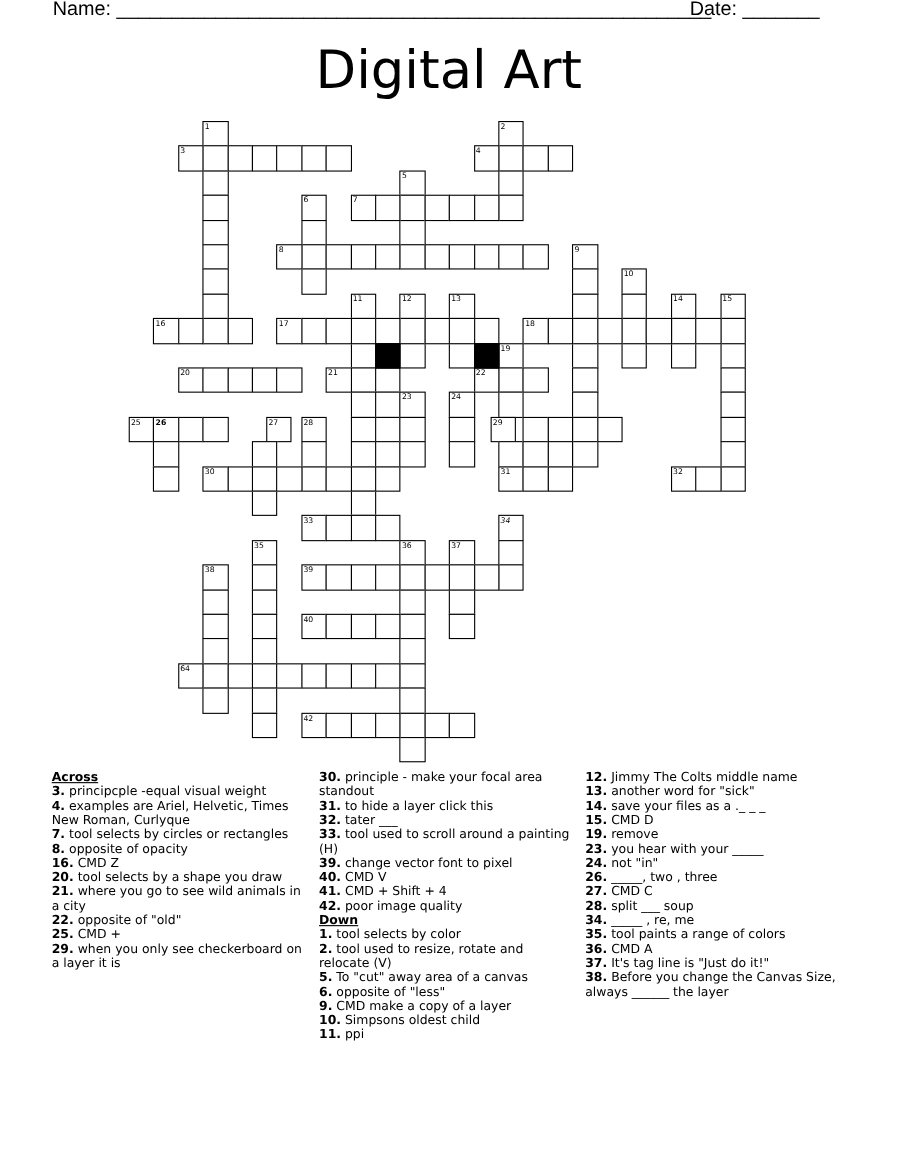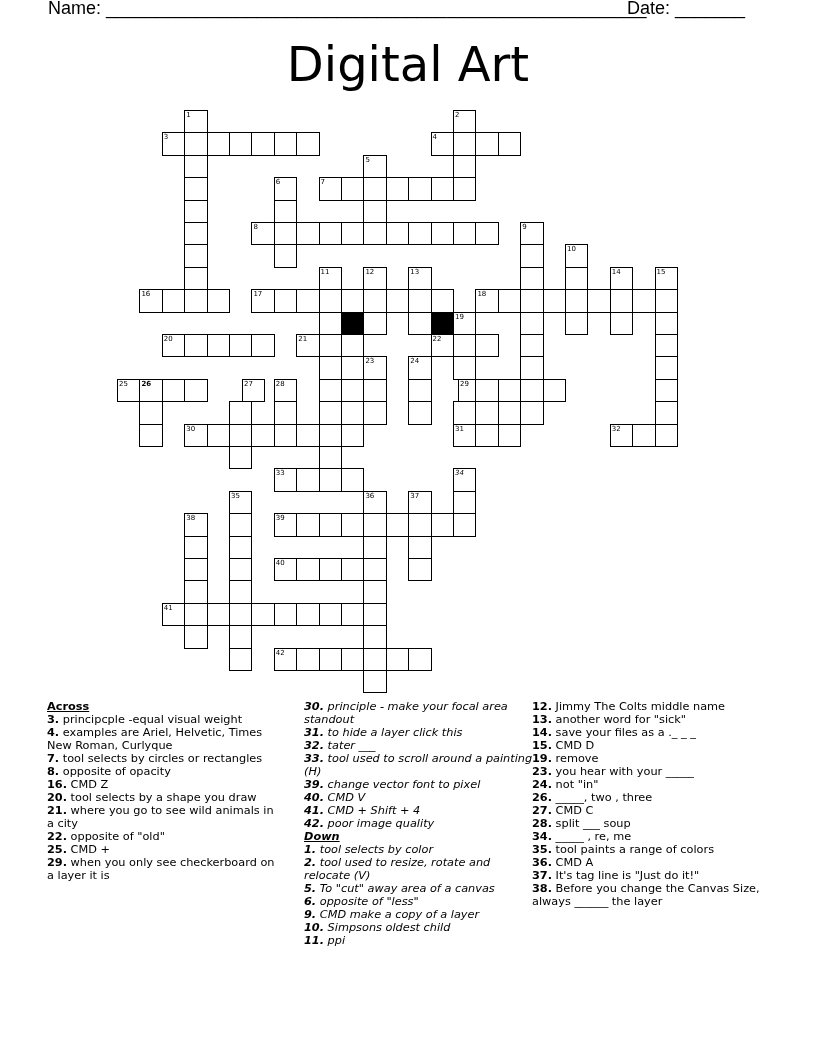--- a/index.html
+++ b/index.html
@@ -13,21 +13,21 @@
   .cell { position:absolute; box-sizing:border-box; width:23.4px; height:23.4px;
     border:1px solid #000; background:#fff; }
   .cell.black { background:#000; }
   .cell .num { position:absolute; left:1px; top:0px; font-family:"DejaVu Sans", sans-serif;
     font-size:7px; line-height:8px; }
   .clues { position:absolute; top:700px; font-family:"DejaVu Sans", sans-serif;
     font-size:11.3px; line-height:13px; }
   .clues .head { font-weight:bold; text-decoration:underline; }
   .clues .clue b { font-weight:bold; }
   .col1 { left:47px; width:232px; }
-  .col2 { left:304px; width:232px;font-style:italic; }
+  .col2 { left:290px; width:232px; }
   .col3 { left:532px; width:240px; }
 </style>
 </head>
 <body>
 
 <div class="header-line">
   <span style="left:48px;">Name: ______________________________________________________</span>
   <span style="left:627px;">Date: _______</span>
 </div>
 
@@ -166,21 +166,21 @@
     </div>
     <div class="cell" style="left: 497.8px; top: 289.2px;"></div>
     <div class="cell" style="left: 542.6px; top: 289.2px;"></div>
     <div class="cell" style="left: 587.4px; top: 289.2px;"></div>
     <div class="cell" style="left: 632.2px; top: 289.2px;"></div>
     <div class="cell" style="left: 453px; top: 311.6px; text-align: right;">
       <span class="num">19</span>
     </div>
     <div class="cell" style="left: 453px; top: 334px;"></div>
     <div class="cell" style="left: 453px; top: 356.4px;"></div>
-    <div class="cell" style="left: 458px; top: 378.8px;">
+    <div class="cell" style="left: 446px; top: 378.8px;">
       <span class="num">29</span>
     </div>
     <div class="cell" style="left: 453px; top: 401.2px;"></div>
     <div class="cell" style="left: 453px; top: 423.6px;">
       <span class="num">31</span>
     </div>
     <div class="cell" style="left: 161.8px; top: 334px;">
       <span class="num">20</span>
     </div>
     <div class="cell" style="left: 184.2px; top: 334px;"></div>
@@ -300,21 +300,21 @@
     <div class="cell" style="left: 341px; top: 513.2px;"></div>
     <div class="cell" style="left: 385.8px; top: 513.2px;"></div>
     <div class="cell" style="left: 430.6px; top: 513.2px;"></div>
     <div class="cell" style="left: 273.8px; top: 558px;">
       <span class="num">40</span>
     </div>
     <div class="cell" style="left: 296.2px; top: 558px;"></div>
     <div class="cell" style="left: 318.6px; top: 558px;"></div>
     <div class="cell" style="left: 341px; top: 558px;"></div>
     <div class="cell" style="left: 161.8px; top: 602.8px;">
-      <span class="num">41</span>
+      <span class="num">64</span>
     </div>
     <div class="cell" style="left: 206.6px; top: 602.8px;"></div>
     <div class="cell" style="left: 251.4px; top: 602.8px;"></div>
     <div class="cell" style="left: 273.8px; top: 602.8px;"></div>
     <div class="cell" style="left: 296.2px; top: 602.8px;"></div>
     <div class="cell" style="left: 318.6px; top: 602.8px;"></div>
     <div class="cell" style="left: 341px; top: 602.8px;"></div>
     <div class="cell" style="left: 273.8px; top: 647.6px;">
       <span class="num">42</span>
     </div>

